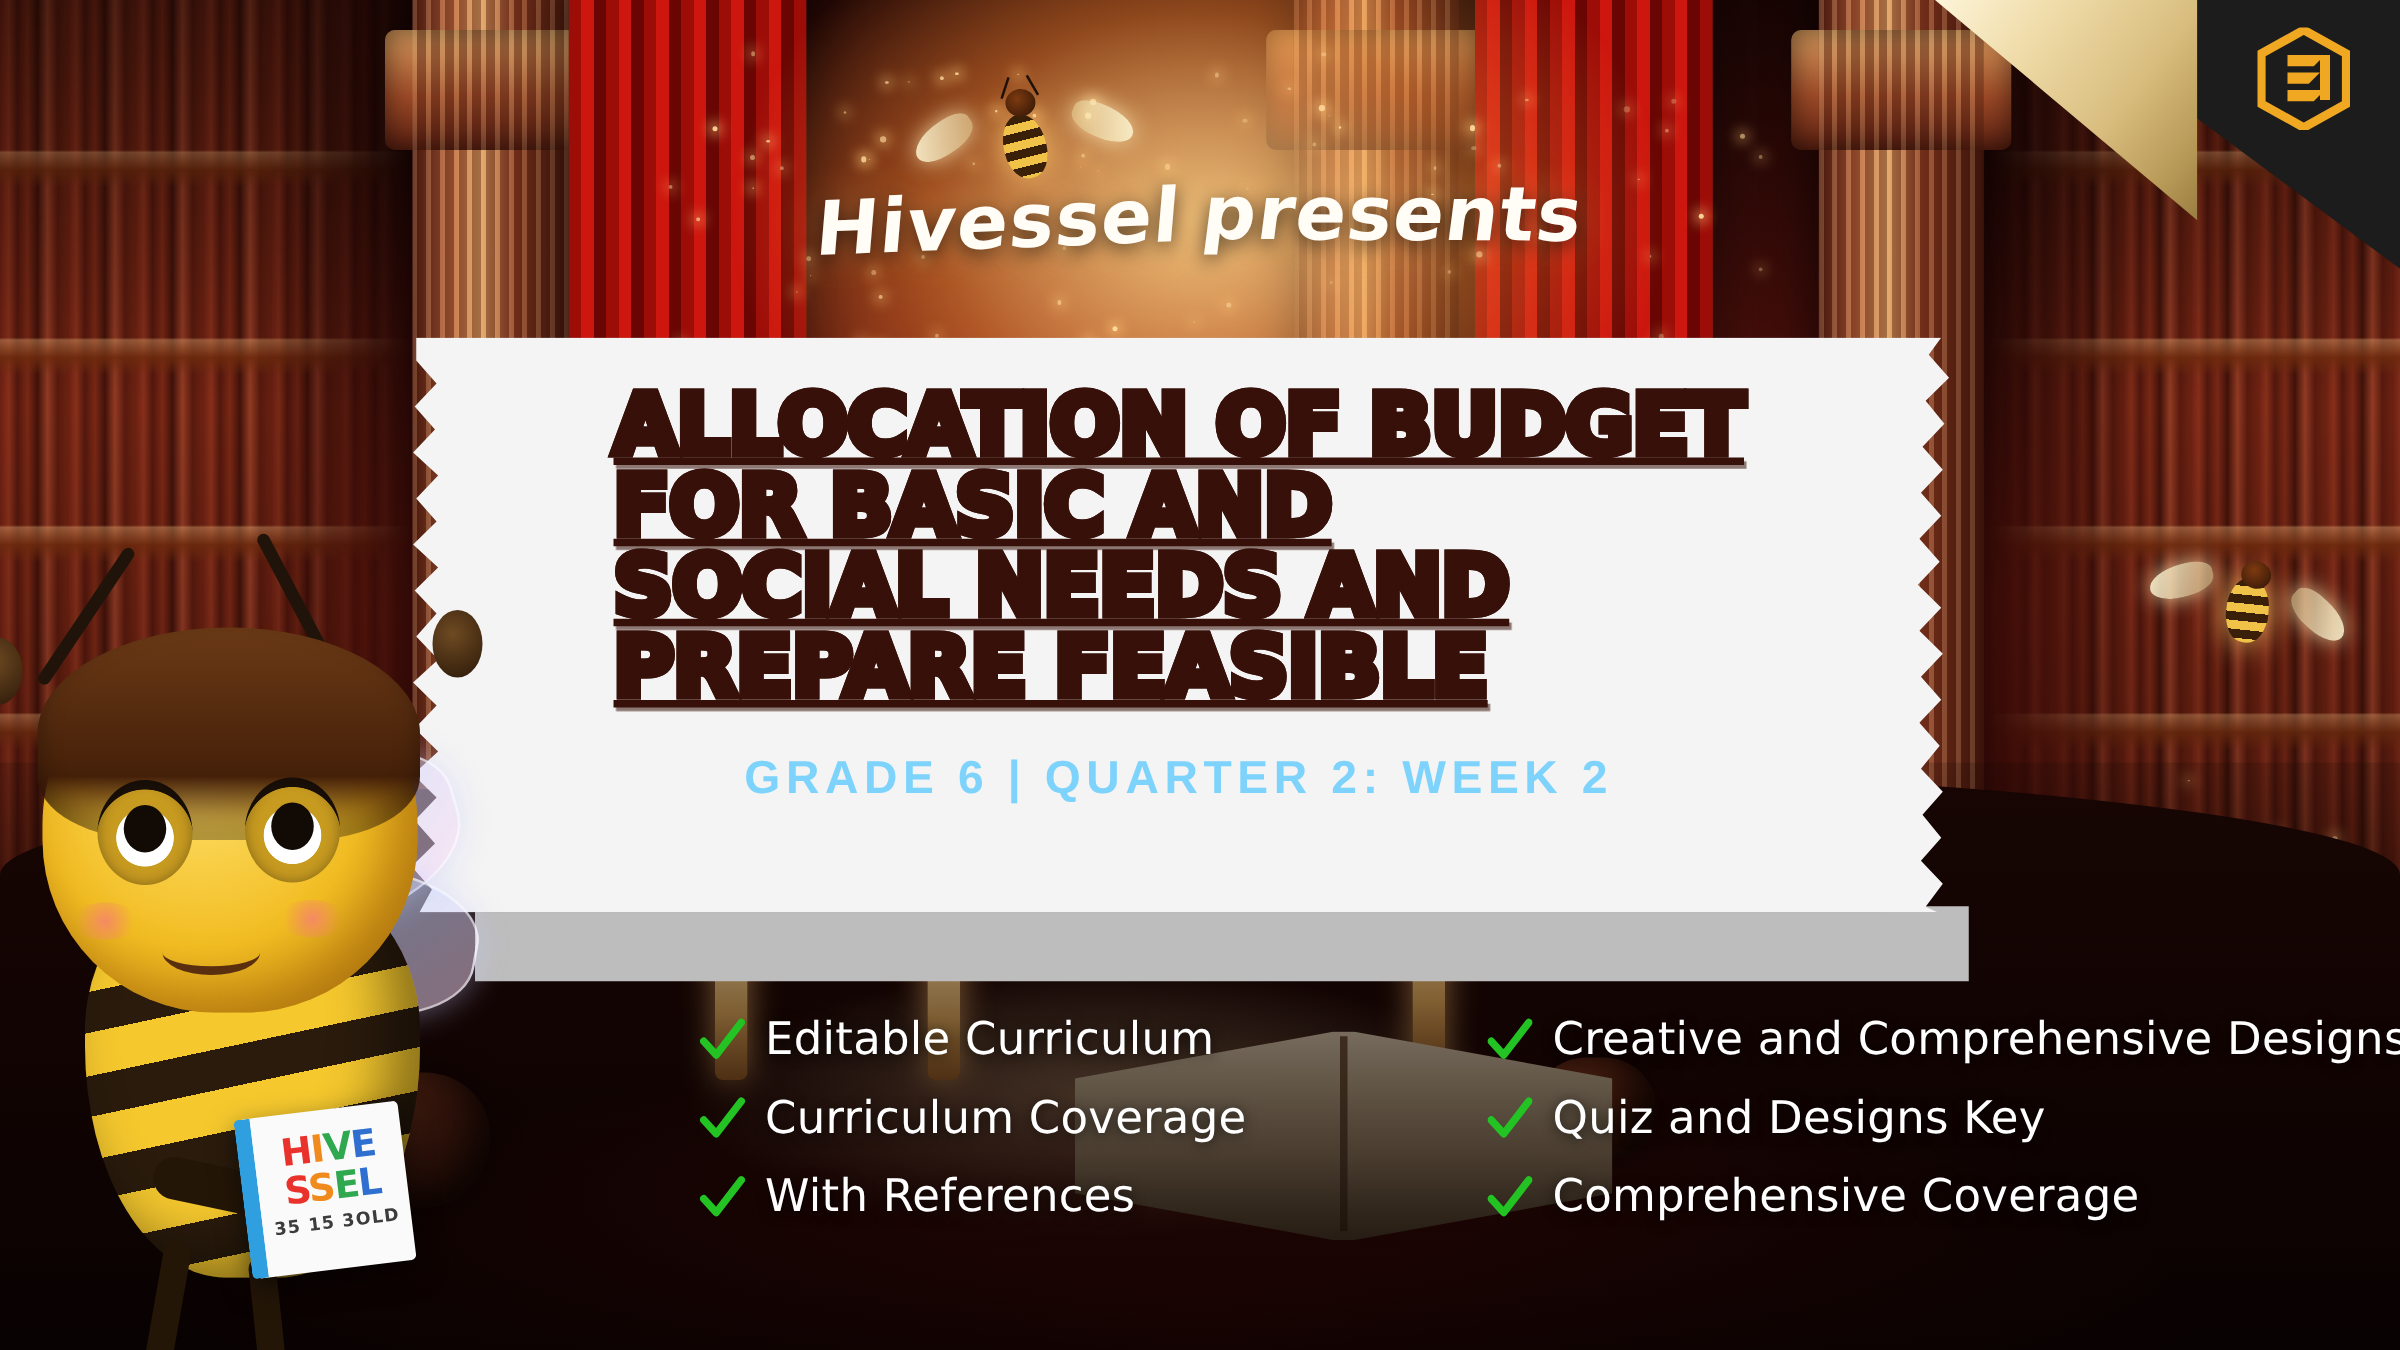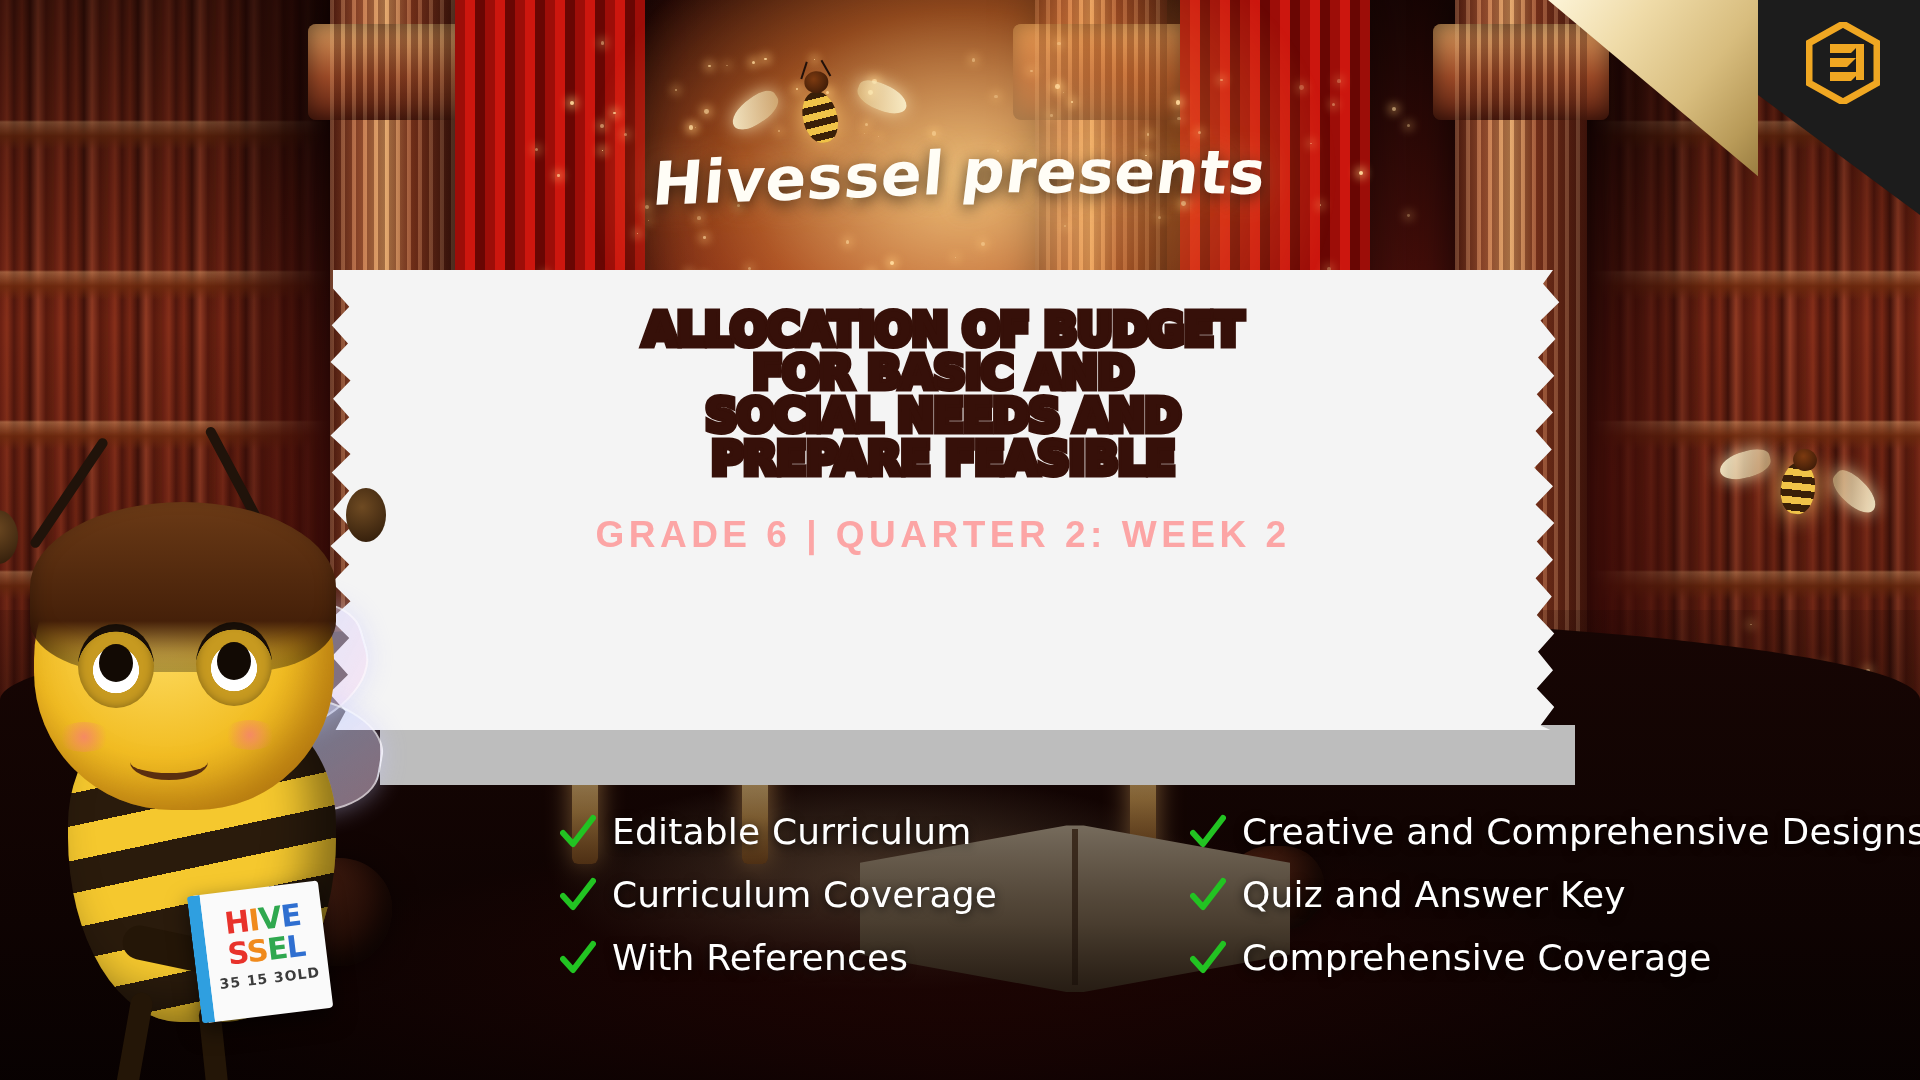--- a/index.html
+++ b/index.html
@@ -199,32 +199,32 @@
       );
     clip-path:var(--tear);
   }
   .card-inner{ position:absolute; inset:0; display:flex; flex-direction:column;
     align-items:center; justify-content:flex-start; padding:38px 80px 0; }
 
   .main-title{
     color:#361009;
     font-family:"DejaVu Sans", sans-serif;
     font-weight:700;
-    font-size:44px;
+    font-size:66px;
     line-height:.98;
     letter-spacing:-0.5px;
-    text-align:center;
     text-transform:uppercase;
     -webkit-text-stroke:7px #361009;
     paint-order:stroke fill;
     text-shadow:2px 3px 0 rgba(54,16,9,.55);
+    text-decoration:underline;
   }
   .subtitle{
     margin-top:34px;
-    color:#fca5a5;
+    color:#7dd3fc;
     font-family:"Liberation Sans", sans-serif;
     font-weight:700;
     font-size:37px;
     letter-spacing:4.5px;
     text-align:left;
   }
 
   
   .grey-band{
     position:absolute; left:380px; right:345px; top:725px; height:60px;
@@ -663,21 +663,21 @@
       <svg class="tick" viewBox="0 0 36 36">
         <path d="M3 19 L13 30 L33 4" fill="none" stroke="#22c322" stroke-width="6" stroke-linecap="round" stroke-linejoin="round"></path>
       </svg>
       <span class="txt">Curriculum Coverage</span>
     </div>
 
     <div class="feat">
       <svg class="tick" viewBox="0 0 36 36">
         <path d="M3 19 L13 30 L33 4" fill="none" stroke="#22c322" stroke-width="6" stroke-linecap="round" stroke-linejoin="round"></path>
       </svg>
-      <span class="txt">Quiz and Answer Key</span>
+      <span class="txt">Quiz and Designs Key</span>
     </div>
 
     <div class="feat">
       <svg class="tick" viewBox="0 0 36 36">
         <path d="M3 19 L13 30 L33 4" fill="none" stroke="#22c322" stroke-width="6" stroke-linecap="round" stroke-linejoin="round"></path>
       </svg>
       <span class="txt">With References</span>
     </div>
 
     <div class="feat">

